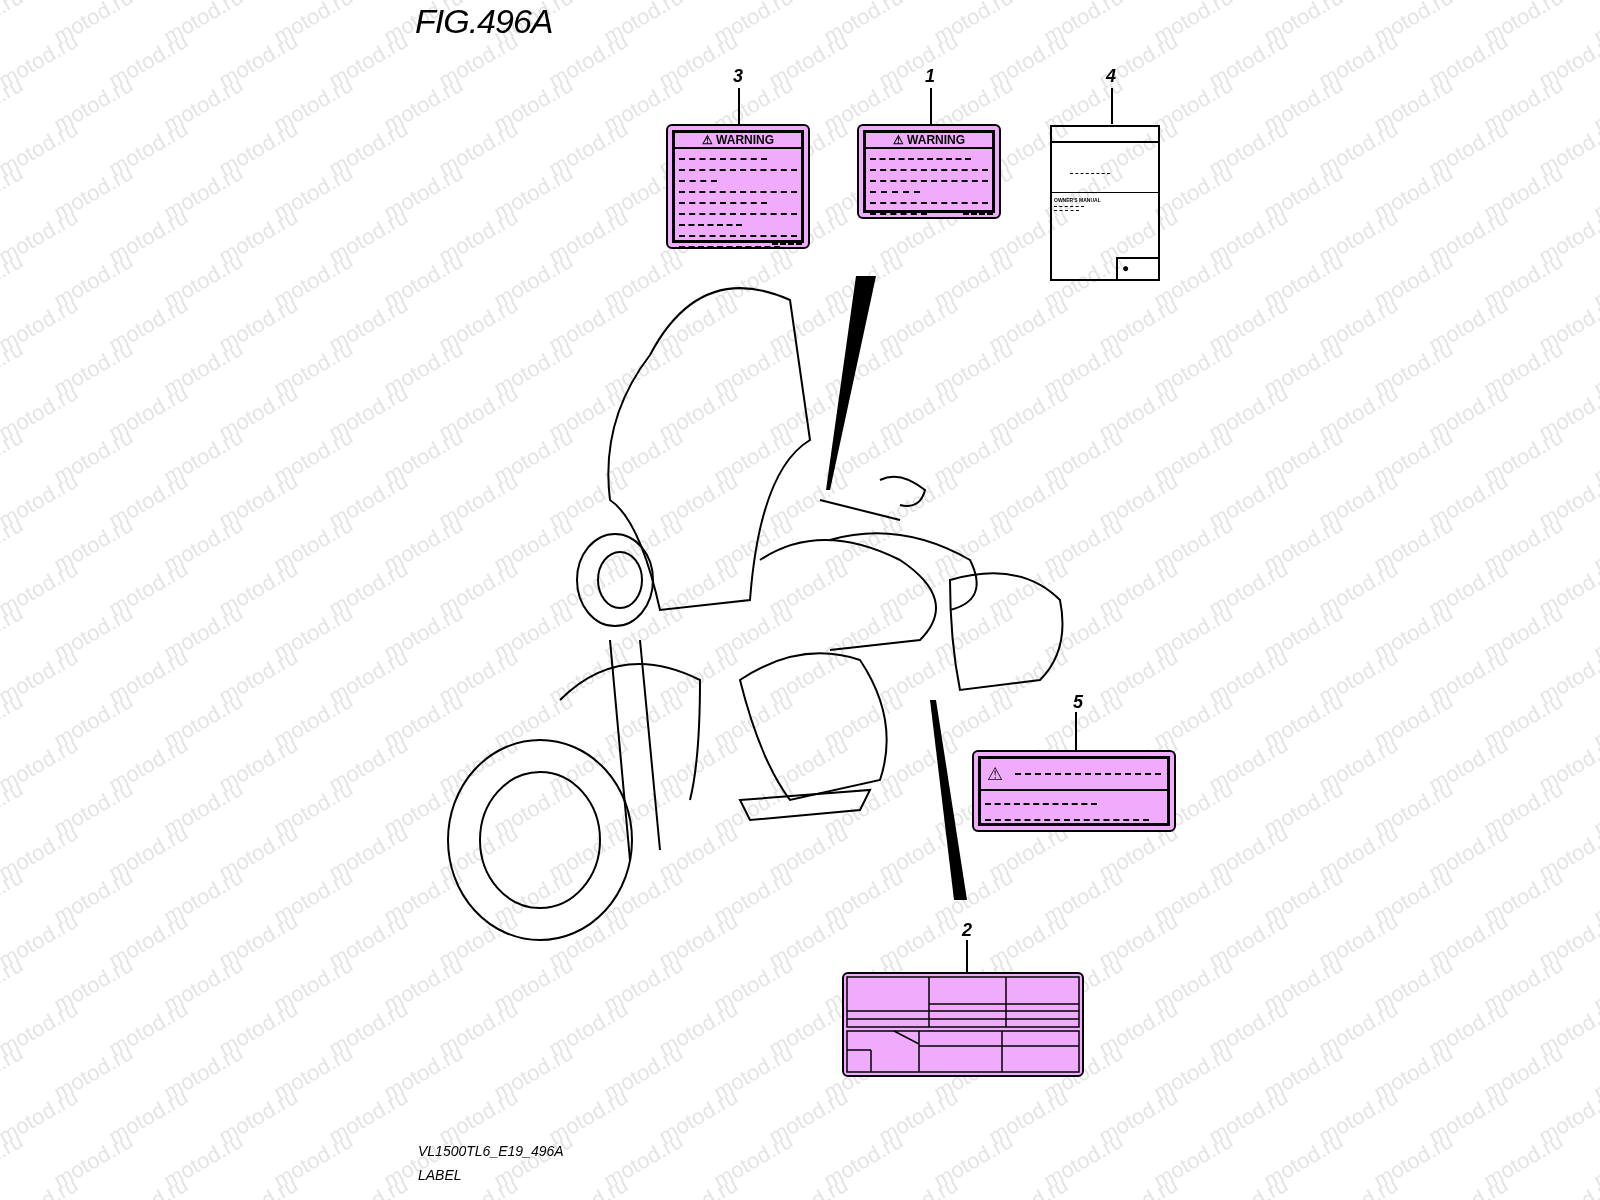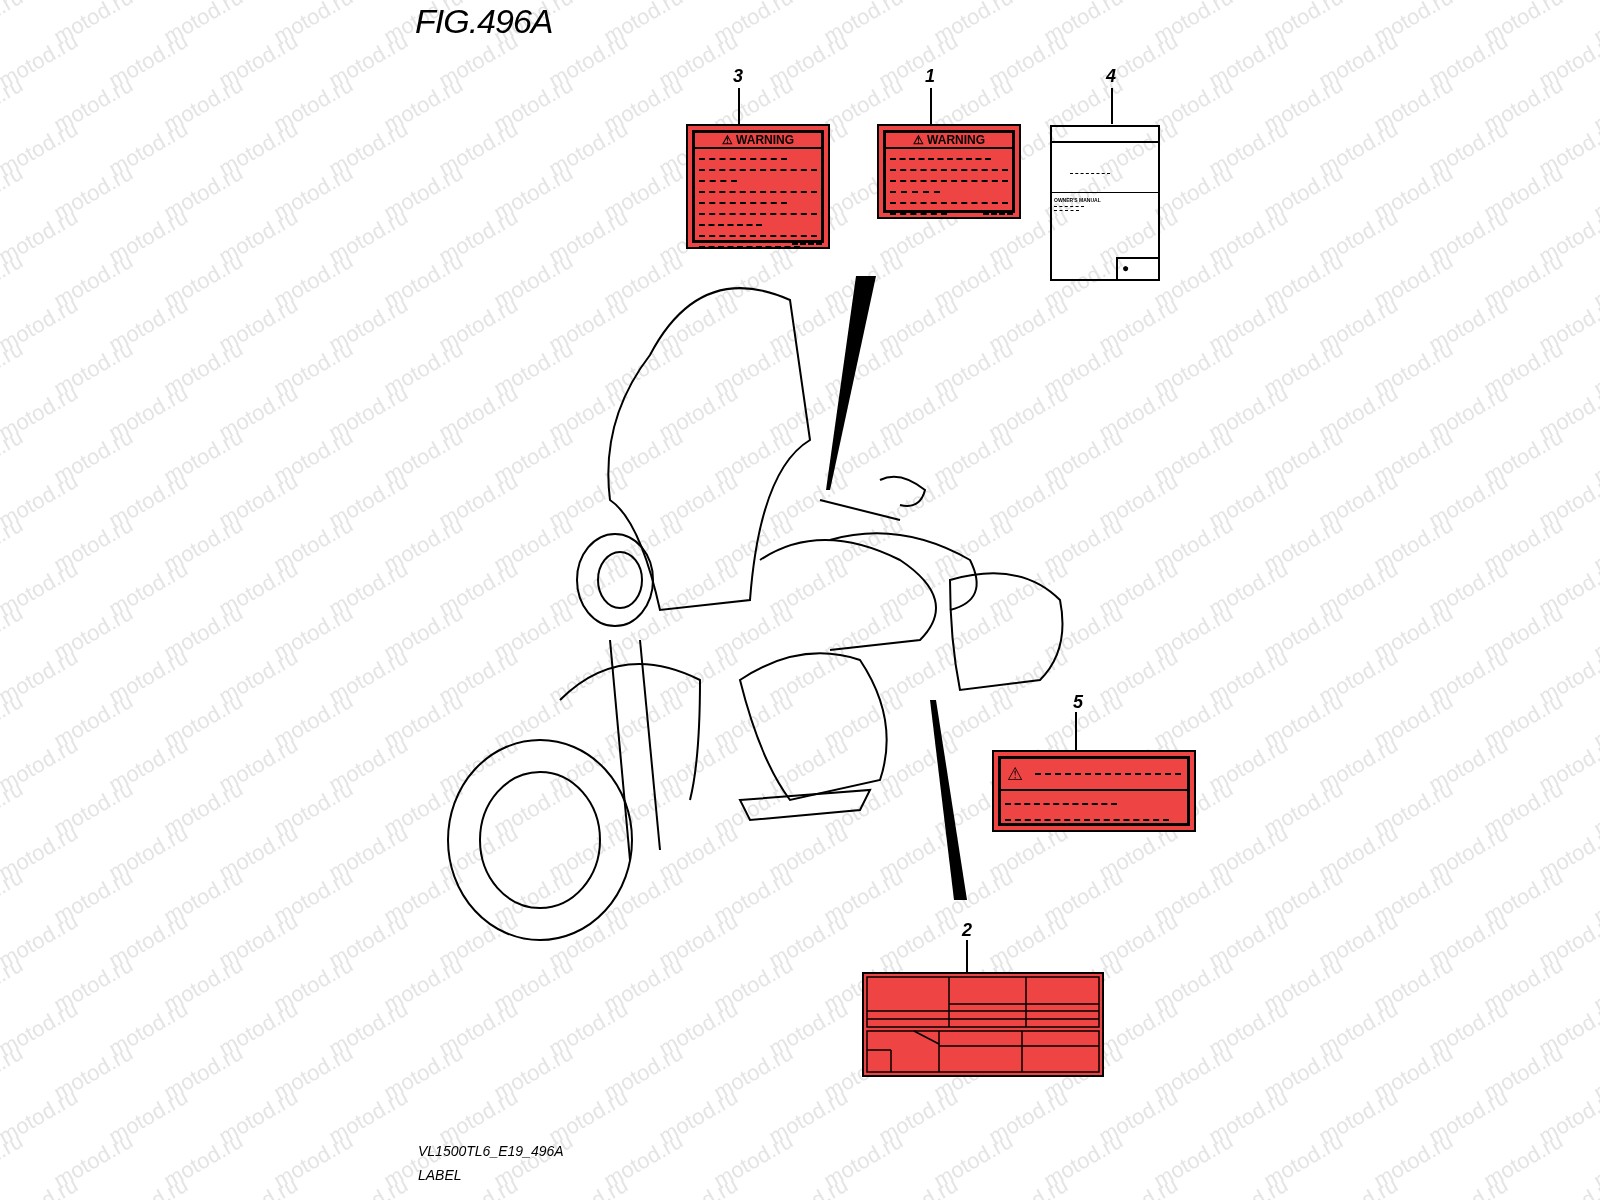--- a/index.html
+++ b/index.html
@@ -2,21 +2,21 @@
 <html><head>
 <meta charset="utf-8">
 <style>
   html,body{margin:0;padding:0;background:#fff;}
   body{width:1600px;height:1200px;position:relative;overflow:hidden;font-family:"Liberation Sans",sans-serif;color:#000;}
   .watermark{position:absolute;inset:0;overflow:hidden;pointer-events:none;}
   .wm{position:absolute;font-family:"Liberation Sans",sans-serif;font-size:22px;color:#e4e4e4;transform:rotate(-30deg);white-space:nowrap;}
   .fig-title{position:absolute;left:415px;top:2px;font-size:34px;font-style:italic;letter-spacing:-1px;}
   .callout{position:absolute;font-size:18px;font-weight:bold;font-style:italic;}
   .leader{position:absolute;width:2px;background:#000;}
-  .label-box{position:absolute;border:2px solid #000;border-radius:0;background:#ef4444;box-sizing:border-box;margin-left:20px;}
+  .label-box{position:absolute;border:2px solid #000;border-radius:6px;background:#f0abfc;box-sizing:border-box;}
   .inner{position:absolute;inset:4px;border:3px solid #000;box-sizing:border-box;}
   .warn-head{border-bottom:2px solid #000;text-align:center;font-size:12px;font-weight:bold;height:14px;line-height:14px;}
   .dash{height:0;border-top:2px dashed #000;margin:9px 4px 0 4px;}
   .footer-dash{position:absolute;right:6px;bottom:2px;width:30px;border-top:2px dashed #000;}
   .caption{position:absolute;left:418px;font-size:14px;font-style:italic;}
   svg{position:absolute;left:0;top:0;}
 </style>
 </head>
 <body>
 

